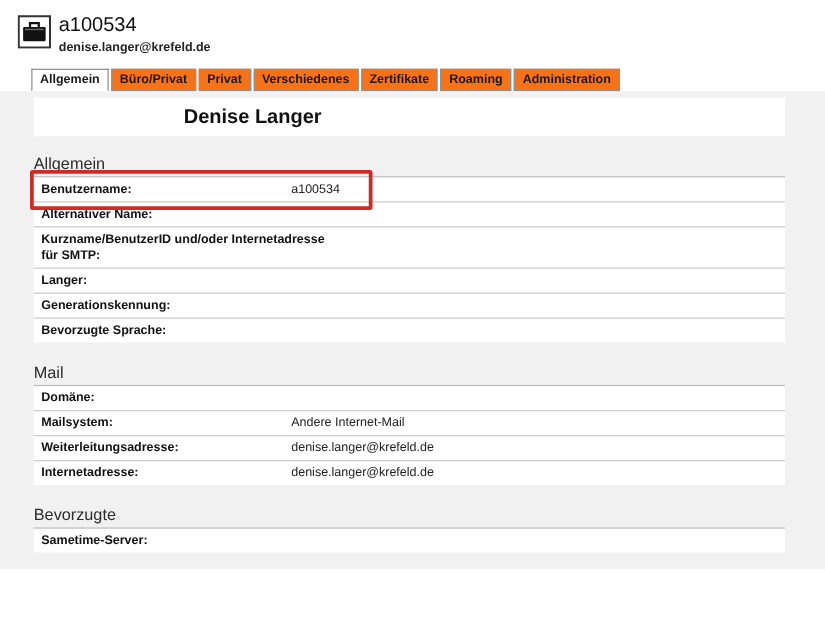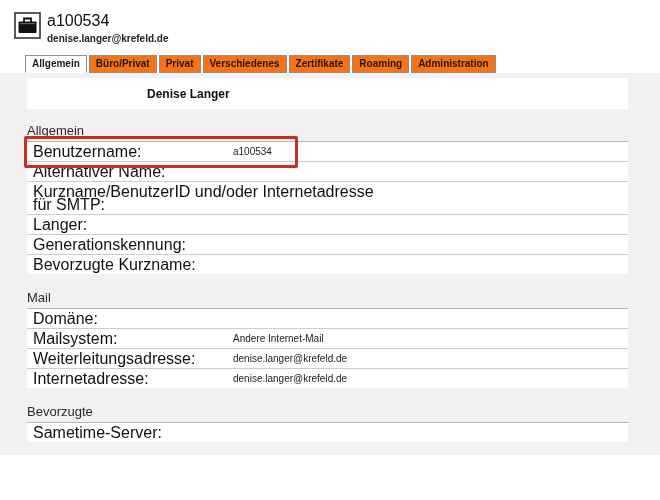--- a/index.html
+++ b/index.html
@@ -28,31 +28,31 @@
 
   
   .content {
     position:absolute; top:73px; left:0; width:660px; height:382px;
     background:#f1f1f1; overflow:hidden;
   }
   .banner {
     margin:5px 32px 0 27px; height:31px; background:#ffffff;
     display:flex; align-items:center;
   }
-  .banner-name { margin-left:120px; font-weight:bold; font-size:12px; color:#111;text-align:center; }
+  .banner-name { margin-left:120px; font-weight:bold; font-size:16px; color:#111;text-align:center; }
 
   .section-header {
     margin:14px 32px 0 27px; font-size:13px; color:#2a2a2a;
     padding-bottom:3px; border-bottom:1px solid #b5b5b5;
   }
   .rows { margin:0 32px 0 27px; background:#ffffff; }
   .row { display:flex; padding:3px 0 3px 6px; border-bottom:1px solid #cccccc; }
   .row:last-child { border-bottom:none; }
   .row .label {
-    flex:0 0 200px; width:200px; font-weight:normal; font-size:16px;
+    flex:0 0 200px; width:200px; font-weight:bold; font-size:10px;
     line-height:13px; white-space:pre; color:#111;
   }
   .row .value { font-size:10px; line-height:13px; color:#222; }
   .mt { margin-top:16px; }
 
   
   .annotation {
     position:absolute; left:24px; top:136px; width:268px; height:26px;
     border:3px solid #cf2b24; border-radius:2px;
     pointer-events:none; z-index:10; background:transparent;
@@ -109,21 +109,21 @@
     </div>
     <div class="row">
       <span class="label">Langer:</span>
       <span class="value"></span>
     </div>
     <div class="row">
       <span class="label">Generationskennung:</span>
       <span class="value"></span>
     </div>
     <div class="row">
-      <span class="label">Bevorzugte Kurzname:</span>
+      <span class="label">Bevorzugte Sprache:</span>
       <span class="value"></span>
     </div>
   </div>
 
   <div class="section-header mt">Mail</div>
   <div class="rows">
     <div class="row">
       <span class="label">Domäne:</span>
       <span class="value"></span>
     </div>

